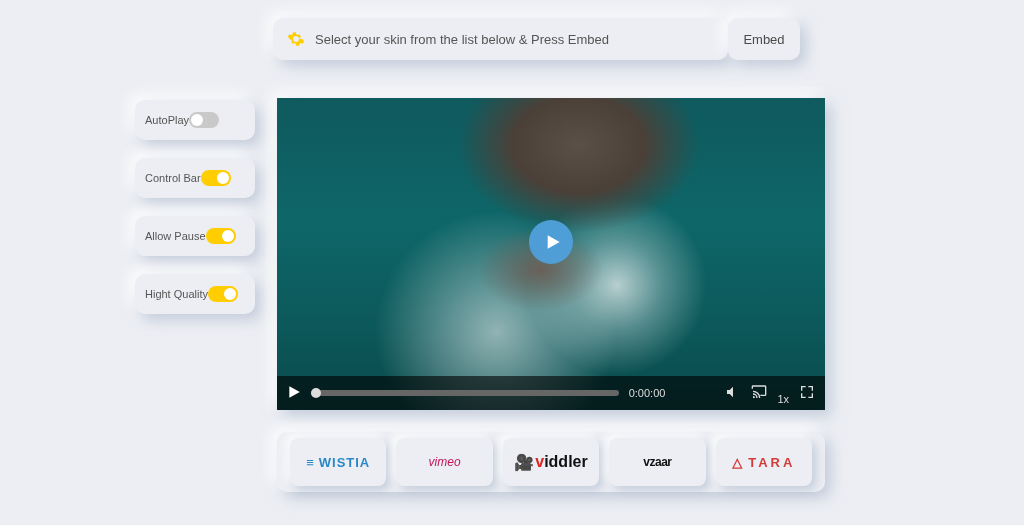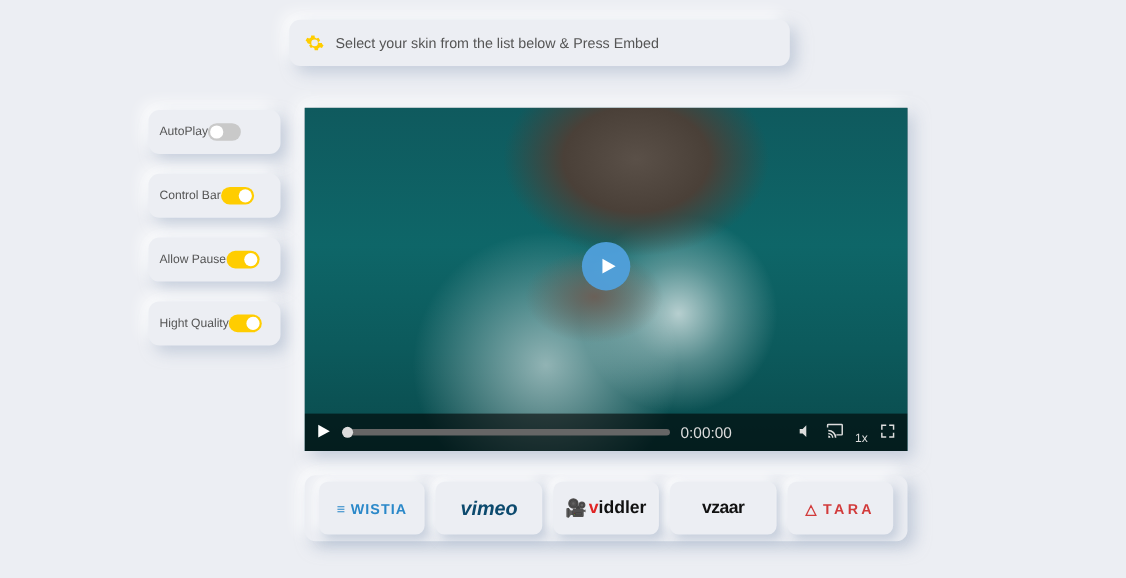--- a/index.html
+++ b/index.html
@@ -32,21 +32,21 @@
     background:var(--panel);
     border-radius:10px;
     box-shadow: 6px 6px 14px var(--shadow-dark), -6px -6px 14px var(--shadow-light);
     border:none;
     cursor:pointer;
     color:var(--text);
   }
   
   .top-row{
     position:absolute;
-    left:263px; top:18px;
+    left:273px; top:18px;
     width:545px;
     display:flex;
     align-items:flex-start;
   }
   .instruction{
     flex:0 0 455px;
     height:42px;
     display:flex;
     align-items:center;
     padding:0 14px;
@@ -120,21 +120,21 @@
   .control-bar{
     position:absolute;left:0;right:0;bottom:0;height:34px;
     background:rgba(0,0,0,0.6);
     display:flex;align-items:center;
     padding:0 10px;gap:10px;
     color:#ddd;font-size:11px;
   }
   .cb-play svg{width:14px;height:14px;fill:#fff;cursor:pointer;}
   .cb-track{flex:1;height:6px;background:#666;border-radius:3px;position:relative;cursor:pointer;}
   .cb-knob{position:absolute;left:0;top:-2px;width:10px;height:10px;border-radius:50%;background:#ddd;}
-  .cb-time{font-size:14px;color:#ddd;}
+  .cb-time{font-size:11px;color:#ddd;}
   .cb-icon svg{width:16px;height:16px;fill:#ddd;cursor:pointer;}
   .cb-spacer{width:40px;}
   .cb-speed{font-size:11px;margin-top:12px;}
   
   .logo-row{
     position:absolute;
     left:277px;top:432px;
     width:548px;height:60px;
     border-radius:10px;
     display:flex;align-items:center;justify-content:space-around;
@@ -147,40 +147,41 @@
     border-radius:8px;
     display:flex;align-items:center;justify-content:center;
     font-weight:bold;
     cursor:pointer;
     box-shadow: 4px 4px 10px var(--shadow-dark), -4px -4px 10px var(--shadow-light);
     background:var(--panel);
     font-size:14px;
   }
   .wistia{color:#2a88c9;letter-spacing:1px;font-size:13px;}
   .wistia .bars{display:inline-block;margin-right:4px;color:#2a88c9;}
-  .vimeo{color:#0c4a6e;font-style:italic;font-weight:bold;font-size:18px;font-family:Georgia,serif;}
+  .vimeo{color:#be185d;font-style:italic;font-weight:normal;font-size:12px;font-family:Georgia,serif;}
   .viddler{color:#111;font-weight:bold;font-size:16px;}
   .viddler .v{color:#e02424;}
   .viddler .cam{font-size:16px;margin-right:1px;}
-  .vzaar{color:#111;font-weight:900;font-size:16px;letter-spacing:-0.5px;}
+  .vzaar{color:#111;font-weight:900;font-size:12px;letter-spacing:-0.5px;}
   .tara{color:#d23b3b;letter-spacing:3px;font-size:13px;}
   .tara .tri{margin-right:3px;}
 </style>
 </head>
 <body>
 
 <div class="top-row">
   <div class="instruction neumorph">
     <span class="gear-icon">
       <svg viewBox="0 0 24 24">
           <path fill="#ffcd00" d="M12 8a4 4 0 100 8 4 4 0 000-8zm9 4a7 7 0 01-.1 1.2l2 1.6-2 3.4-2.4-1a7 7 0 01-2 1.2l-.4 2.6h-4l-.4-2.6a7 7 0 01-2-1.2l-2.4 1-2-3.4 2-1.6A7 7 0 013 12a7 7 0 01.1-1.2l-2-1.6 2-3.4 2.4 1a7 7 0 012-1.2L7.9 3h4l.4 2.6a7 7 0 012 1.2l2.4-1 2 3.4-2 1.6c.1.4.1.8.1 1.2z"></path>
         </svg>
     </span>
     <span>Select your skin from the list below &amp; Press Embed</span>
   </div>
+  <button class="embed-btn neumorph-btn">Embed</button>
 </div>
 
 <div class="sidebar">
   <div class="toggle-card neumorph">
     <span>AutoPlay</span>
     <span class="switch off">
         <span class="knob"></span>
       </span>
   </div>
   <div class="toggle-card neumorph">

